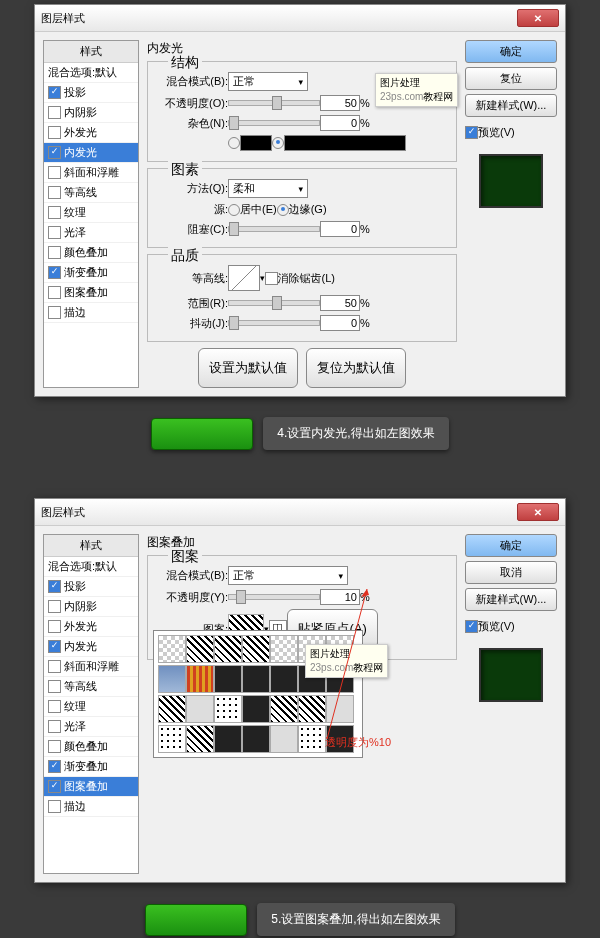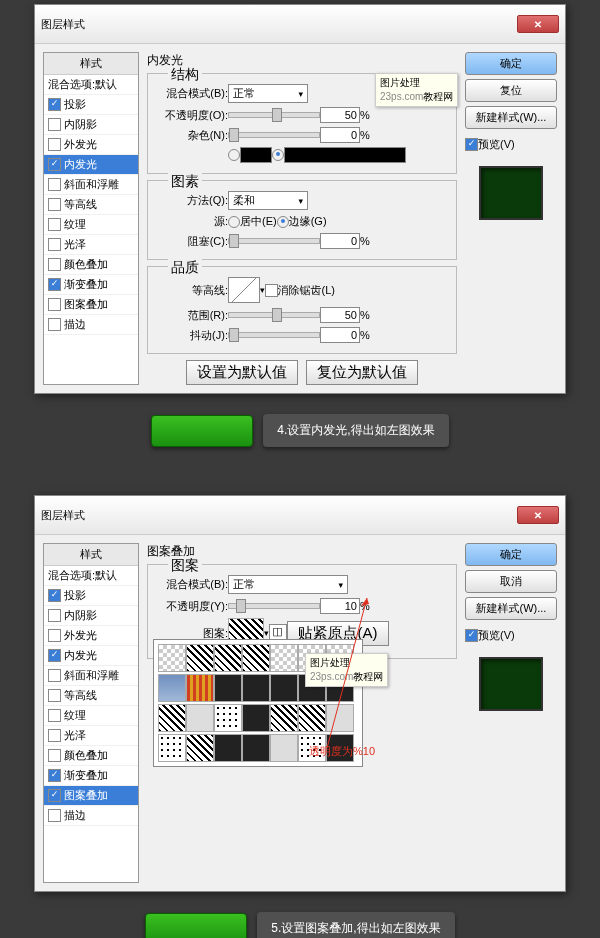--- a/index.html
+++ b/index.html
@@ -1,17 +1,17 @@
 <!DOCTYPE html>
 <html><head>
 <meta charset="utf-8">
 <style>
 body{margin:0;background:#3a3a3a;font-family:"Microsoft YaHei",Arial,sans-serif;font-size:11px;color:#000;width:600px}
 .dialog{background:#f0f0f0;border:1px solid #888;box-shadow:2px 2px 8px rgba(0,0,0,0.5);margin:0 auto 20px;position:relative}
-.titlebar{background:linear-gradient(#fff,#e8e8e8);padding:9px 6px;border-bottom:1px solid #ccc;display:flex;align-items:center;justify-content:space-between;height:20px}
+.titlebar{background:linear-gradient(#fff,#e8e8e8);padding:3px 6px;border-bottom:1px solid #ccc;display:flex;align-items:center;justify-content:space-between;height:20px}
 .close-btn{background:linear-gradient(#e07070,#c04040);color:#fff;width:40px;height:16px;display:flex;align-items:center;justify-content:center;border:1px solid #a03030;border-radius:2px;font-weight:bold;font-size:10px}
 .dialog-body{display:flex;padding:8px;gap:8px}
 .style-list{width:94px;border:1px solid #999;background:#fff}
 .style-hdr{background:#e8e8e8;padding:3px 4px;border-bottom:1px solid #ccc;text-align:center;font-size:11px}
 .style-item{padding:2px 4px;display:flex;align-items:center;gap:3px;font-size:11px;border-bottom:1px solid #f0f0f0}
 .style-item.sel{background:#3a7ed8;color:#fff}
 .style-item.indent{}
 .cb{width:11px;height:11px;border:1px solid #888;background:#fff;display:inline-block;flex-shrink:0}
 .cb.ck{background:#3a7ed8}
 .cb.ck::after{content:"✓";color:#fff;font-size:9px;display:block;line-height:9px;text-align:center}
@@ -23,21 +23,21 @@
 .dd{border:1px solid #888;background:#fff;padding:1px 4px;min-width:70px;display:flex;justify-content:space-between;align-items:center}
 .dd::after{content:"▾";font-size:9px}
 .slider{flex:1;height:4px;background:#ddd;border:1px solid #aaa;position:relative;max-width:90px}
 .slider::before{content:"";position:absolute;width:8px;height:12px;background:#ccc;border:1px solid #888;top:-5px;left:var(--p,0%)}
 .numbox{width:34px;border:1px solid #888;background:#fff;padding:1px 2px;text-align:right}
 .colorswatch{width:30px;height:14px;border:1px solid #888}
 .radio{width:10px;height:10px;border:1px solid #888;border-radius:50%;display:inline-block}
 .radio.ck::after{content:"";display:block;width:4px;height:4px;background:#3a7ed8;border-radius:50%;margin:2px auto}
 .gradbar{width:120px;height:14px;background:linear-gradient(#000,#000);border:1px solid #888}
 .btns-row{display:flex;gap:8px;justify-content:center;margin-top:6px}
-.btn{border:1px solid #888;background:linear-gradient(#fff,#e0e0e0);padding:2px 10px;font-size:15px;border-radius:0}
+.btn{border:1px solid #888;background:linear-gradient(#fff,#e0e0e0);padding:10px 10px;font-size:13px;border-radius:6px}
 .right{width:92px;display:flex;flex-direction:column;gap:4px}
 .rbtn{border:1px solid #888;background:linear-gradient(#fff,#e0e0e0);padding:3px 4px;text-align:center;font-size:11px;border-radius:3px}
 .rbtn.primary{background:linear-gradient(#b0d8ff,#80b8f0)}
 .preview{width:60px;height:50px;background:#0a3a0a;border:2px solid #333;margin:6px auto;box-shadow:inset 2px 2px 4px rgba(0,0,0,0.5)}
 .popup{position:absolute;background:#fffff0;border:1px solid #ccc;padding:2px 4px;font-size:10px;box-shadow:1px 1px 3px rgba(0,0,0,0.3)}
 .contour{width:30px;height:24px;border:1px solid #888;background:linear-gradient(135deg,#fff 49%,#888 50%,#fff 51%)}
 .caption-row{display:flex;gap:10px;justify-content:center;margin:20px 0 48px;align-items:center}
 .green-btn{width:100px;height:30px;background:linear-gradient(#3ac020,#1a9010);border:1px solid #0a6000;border-radius:4px;box-shadow:0 2px 4px rgba(0,0,0,0.5)}
 .caption{background:#505050;color:#fff;padding:8px 14px;border-radius:4px;font-size:12px;box-shadow:0 2px 4px rgba(0,0,0,0.5)}
 .pattern-picker{border:1px solid #888;background:#fff;padding:4px;display:grid;grid-template-columns:repeat(7,26px);gap:2px;width:200px}
@@ -322,21 +322,21 @@
           <div class="pswatch dots"></div>
           <div class="pswatch dark"></div>
       </div>
       <div class="popup" style="top:110px;left:158px">
         <span>图片处理</span><br><span style="color:#888">23ps.com</span><span>教程网</span>
       </div>
       <svg class="arrow-svg" style="top:45px;left:170px" width="60" height="170">
           <line x1="50" y1="10" x2="10" y2="160" stroke="#e03020" stroke-width="1"></line>
           <polygon points="50,10 44,18 52,16" fill="#e03020"></polygon>
         </svg>
-      <div class="redtxt" style="position:absolute;top:200px;left:162px">透明度为%10</div>
+      <div class="redtxt" style="position:absolute;top:200px;left:178px">透明度为%10</div>
     </div>
     <div class="right">
       <div class="rbtn primary">确定</div>
       <div class="rbtn">取消</div>
       <div class="rbtn">新建样式(W)...</div>
       <div class="row">
           <span class="cb ck"></span>
           <span>预览(V)</span>
         </div>
       <div class="preview"></div>

